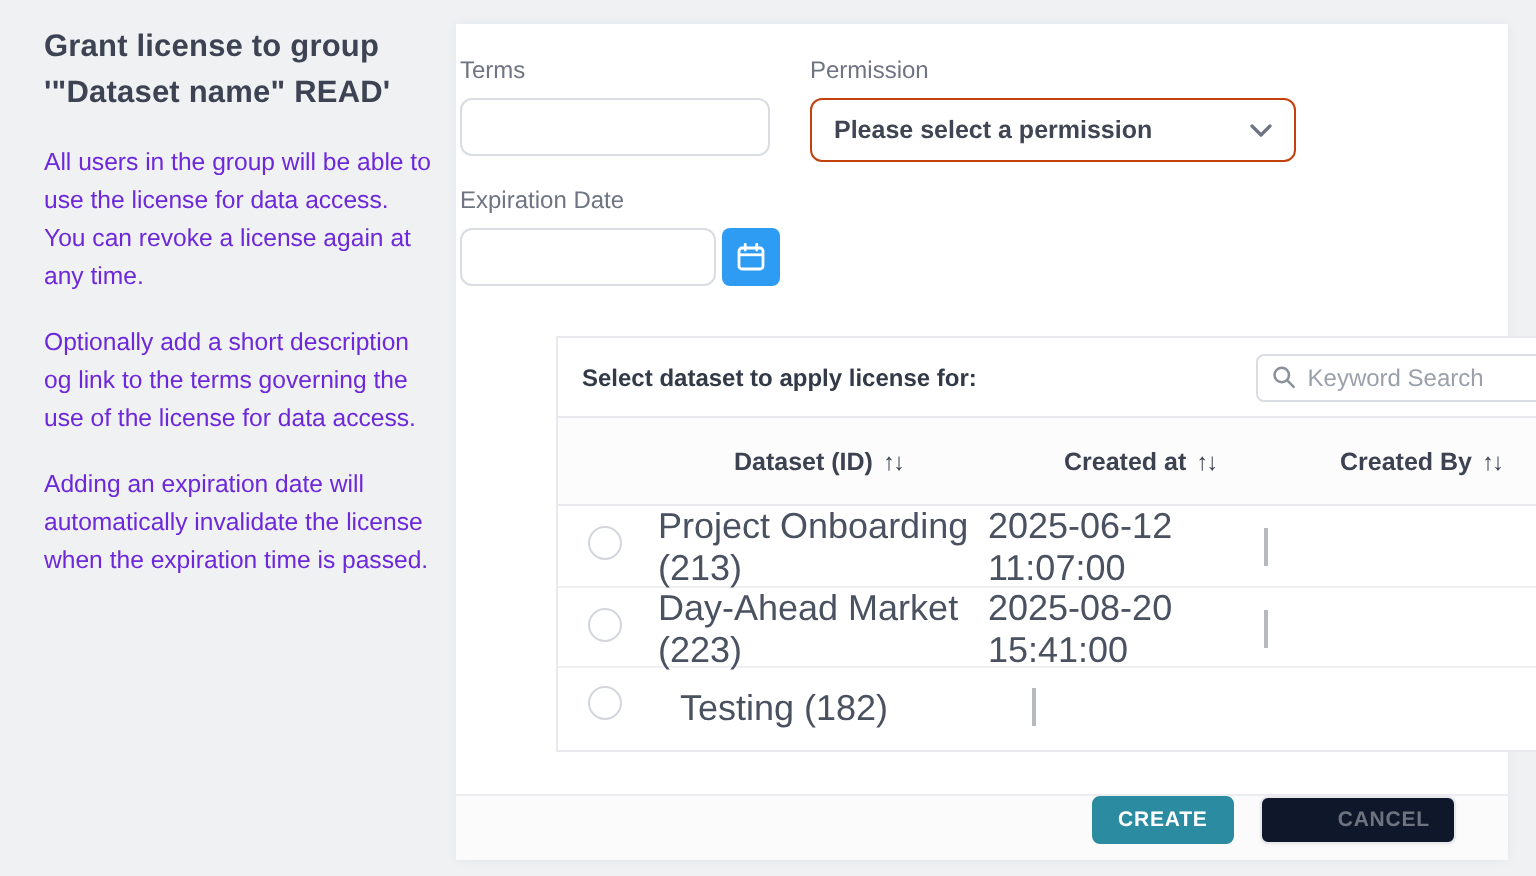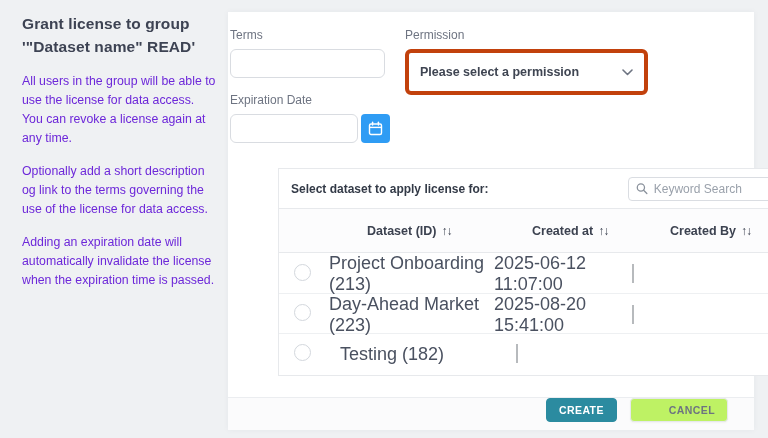--- a/index.html
+++ b/index.html
@@ -35,21 +35,21 @@
   .grp-permission { width:243px; }
 
   input[type=text] {
     width:100%; height:29px; border:1px solid #d9dce1; border-radius:6px;
     background:#fff; padding:0 9px; font:12.5px "Liberation Sans",sans-serif;
     color:#3f4552; outline:none;
   }
   input::placeholder { color:#9aa1ab; }
 
   .select {
-    height:46px; border:4px solid #c2410c; border-radius:6px; background:#fff;
+    height:32px; border:1px solid #c2410c; border-radius:6px; background:#fff;
     display:flex; align-items:center; justify-content:space-between;
     padding:0 11px; cursor:pointer;
   }
   .select-text { font-size:12.5px; font-weight:700; color:#3f4552; }
 
   .grp-expiration { position:absolute; left:2px; top:81px; width:170px; }
   .exp-row { display:flex; align-items:center; }
   .exp-row input { width:128px; border-top-right-radius:6px; border-bottom-right-radius:6px; }
   .cal-btn {
     width:29px; height:29px; margin-left:3px; border:none; border-radius:4px;
@@ -95,21 +95,21 @@
     position:absolute; left:0; right:0; bottom:0; height:33px;
     background:#fbfbfc; border-top:1px solid #ebedf0;
     display:flex; align-items:flex-start; justify-content:flex-end;
     gap:13px; padding-right:26px;
   }
   .btn {
     height:24px; border-radius:4px; font:700 10.5px "Liberation Sans",sans-serif;
     letter-spacing:.4px; cursor:pointer; padding:0 12px;
   }
   .btn-create { background:#2b8ba0; color:#fff; border:1px solid #2b8ba0; }
-  .btn-cancel { background:#bef264; color:#6d7480; border:1px solid #e6e8ec; box-shadow:0 1px 2px rgba(0,0,0,.04);padding-left:38px; }
+  .btn-cancel { background:#0f172a; color:#6d7480; border:1px solid #e6e8ec; box-shadow:0 1px 2px rgba(0,0,0,.04);padding-left:38px; }
 </style>
 </head>
 <body>
 
 <aside class="sidebar">
   <h1>Grant license to group '"Dataset name" READ'</h1>
   <p>All users in the group will be able to use the license for data access. You can revoke a license again at any time.</p>
   <p>Optionally add a short description og link to the terms governing the use of the license for data access.</p>
   <p>Adding an expiration date will automatically invalidate the license when the expiration time is passed.</p>
 </aside>

